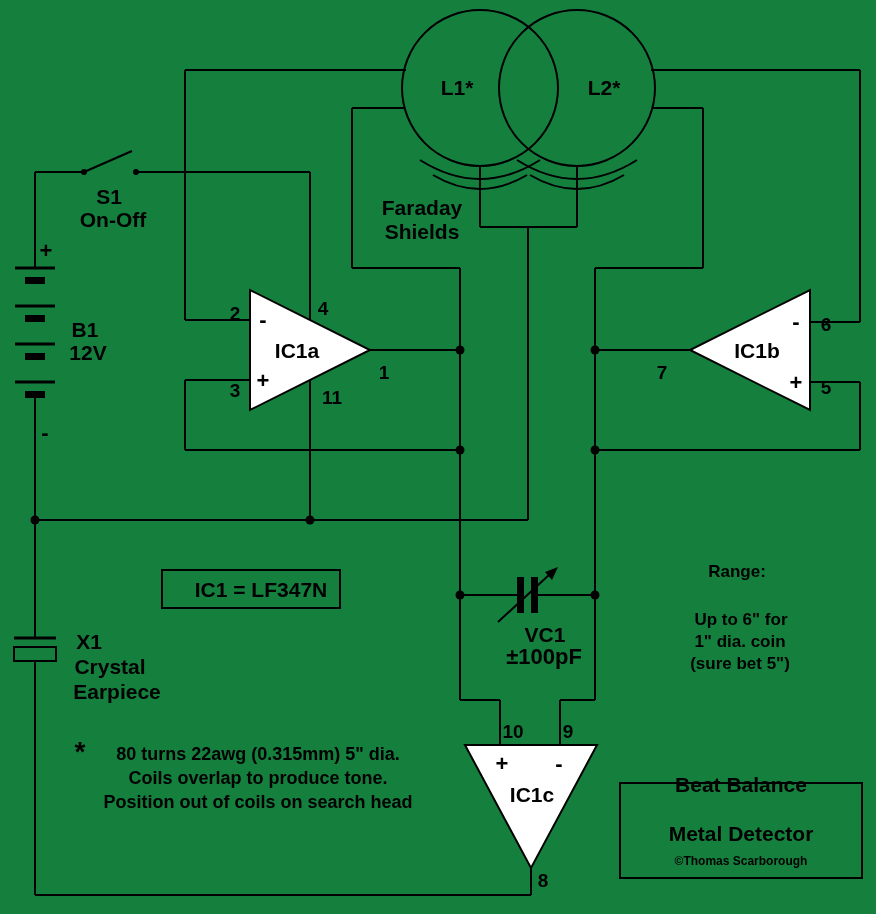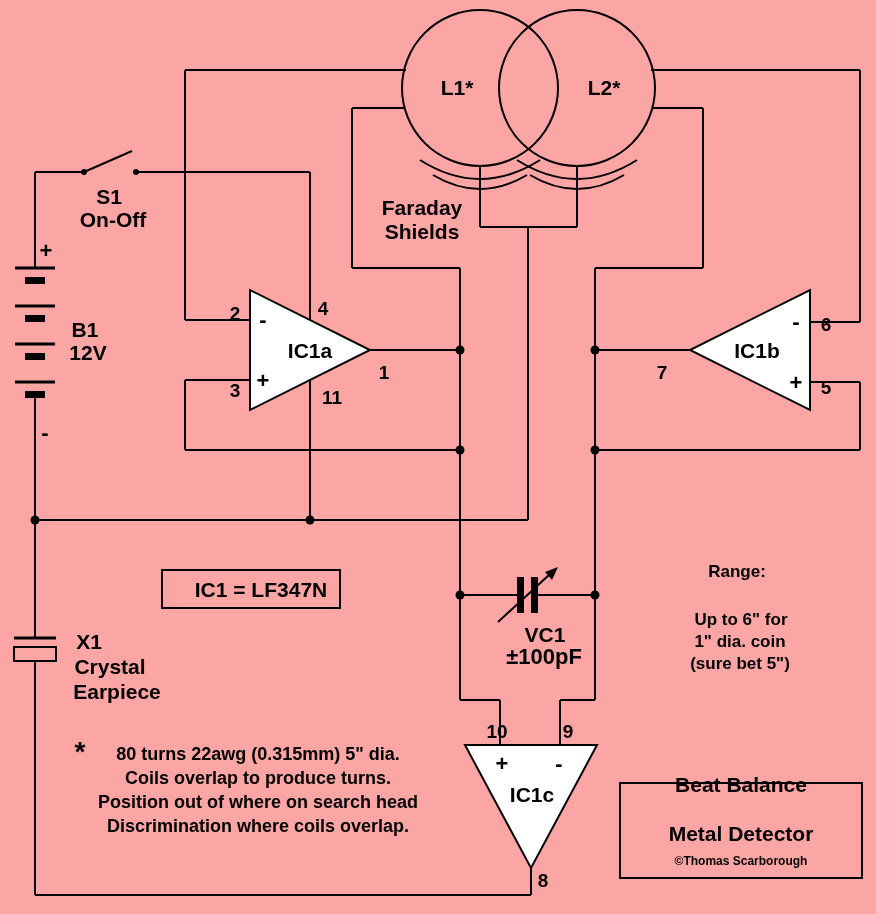--- a/index.html
+++ b/index.html
@@ -1,17 +1,17 @@
 <!DOCTYPE html>
 <html><head>
 <meta charset="utf-8">
 <style>
   html,body { margin:0; padding:0; background:#fff; }
   .stage {
-    position:relative; width:876px; height:914px; background:#fca5a5;
+    position:relative; width:876px; height:914px; background:#15803d;
     font-family:"Liberation Sans","DejaVu Sans",sans-serif;
     font-weight:bold; color:#000; overflow:hidden;
   }
   svg.circuit { position:absolute; left:0; top:0; }
   .lbl { position:absolute; transform:translate(-50%,-50%); white-space:nowrap; font-size:21px; line-height:1; }
   .pin { font-size:19px; }
   .sm  { font-size:17px; }
   .val { font-size:22px; }
   .sign{ font-size:22px; }
   .ast { font-size:28px; }
@@ -152,21 +152,21 @@
   <div class="lbl" style="left:113px;top:219px">On-Off</div>
 
   <div class="lbl sign" style="left:46px;top:251px">+</div>
   <div class="lbl" style="left:85px;top:329px">B1</div>
   <div class="lbl" style="left:88px;top:352px">12V</div>
   <div class="lbl sign" style="left:45px;top:433px">-</div>
 
   <div class="lbl pin" style="left:235px;top:313px">2</div>
   <div class="lbl sign" style="left:263px;top:320px">-</div>
   <div class="lbl pin" style="left:323px;top:308px">4</div>
-  <div class="lbl" style="left:310px;top:350px">IC1a</div>
+  <div class="lbl" style="left:297px;top:350px">IC1a</div>
   <div class="lbl pin" style="left:235px;top:390px">3</div>
   <div class="lbl sign" style="left:263px;top:381px">+</div>
   <div class="lbl pin" style="left:332px;top:397px">11</div>
   <div class="lbl pin" style="left:384px;top:372px">1</div>
 
   <div class="lbl pin" style="left:826px;top:324px">6</div>
   <div class="lbl sign" style="left:796px;top:322px">-</div>
   <div class="lbl" style="left:757px;top:350px">IC1b</div>
   <div class="lbl pin" style="left:826px;top:387px">5</div>
   <div class="lbl sign" style="left:796px;top:383px">+</div>
@@ -182,26 +182,25 @@
   <div class="lbl" style="left:545px;top:634px">VC1</div>
   <div class="lbl val" style="left:544px;top:657px">±100pF</div>
 
   <div class="lbl" style="left:89px;top:641px">X1</div>
   <div class="lbl" style="left:110px;top:666px">Crystal</div>
   <div class="lbl" style="left:117px;top:691px">Earpiece</div>
 
   <div class="lbl ast" style="left:80px;top:752px">*</div>
   <div class="notes">
     <div>80 turns 22awg (0.315mm) 5" dia.</div>
-    <div>Coils overlap to produce turns.</div>
-    <div>Position out of where on search head</div>
-    <div>Discrimination where coils overlap.</div>
+    <div>Coils overlap to produce tone.</div>
+    <div>Position out of coils on search head</div>
   </div>
 
-  <div class="lbl pin" style="left:497px;top:731px">10</div>
+  <div class="lbl pin" style="left:513px;top:731px">10</div>
   <div class="lbl pin" style="left:568px;top:731px">9</div>
   <div class="lbl sign" style="left:502px;top:764px">+</div>
   <div class="lbl sign" style="left:559px;top:764px">-</div>
   <div class="lbl" style="left:532px;top:794px">IC1c</div>
   <div class="lbl pin" style="left:543px;top:880px">8</div>
 
   <div class="lbl" style="left:741px;top:784px">Beat Balance</div>
   <div class="lbl" style="left:741px;top:833px">Metal Detector</div>
   <div class="lbl credit" style="left:741px;top:861px">©Thomas Scarborough</div>
 

